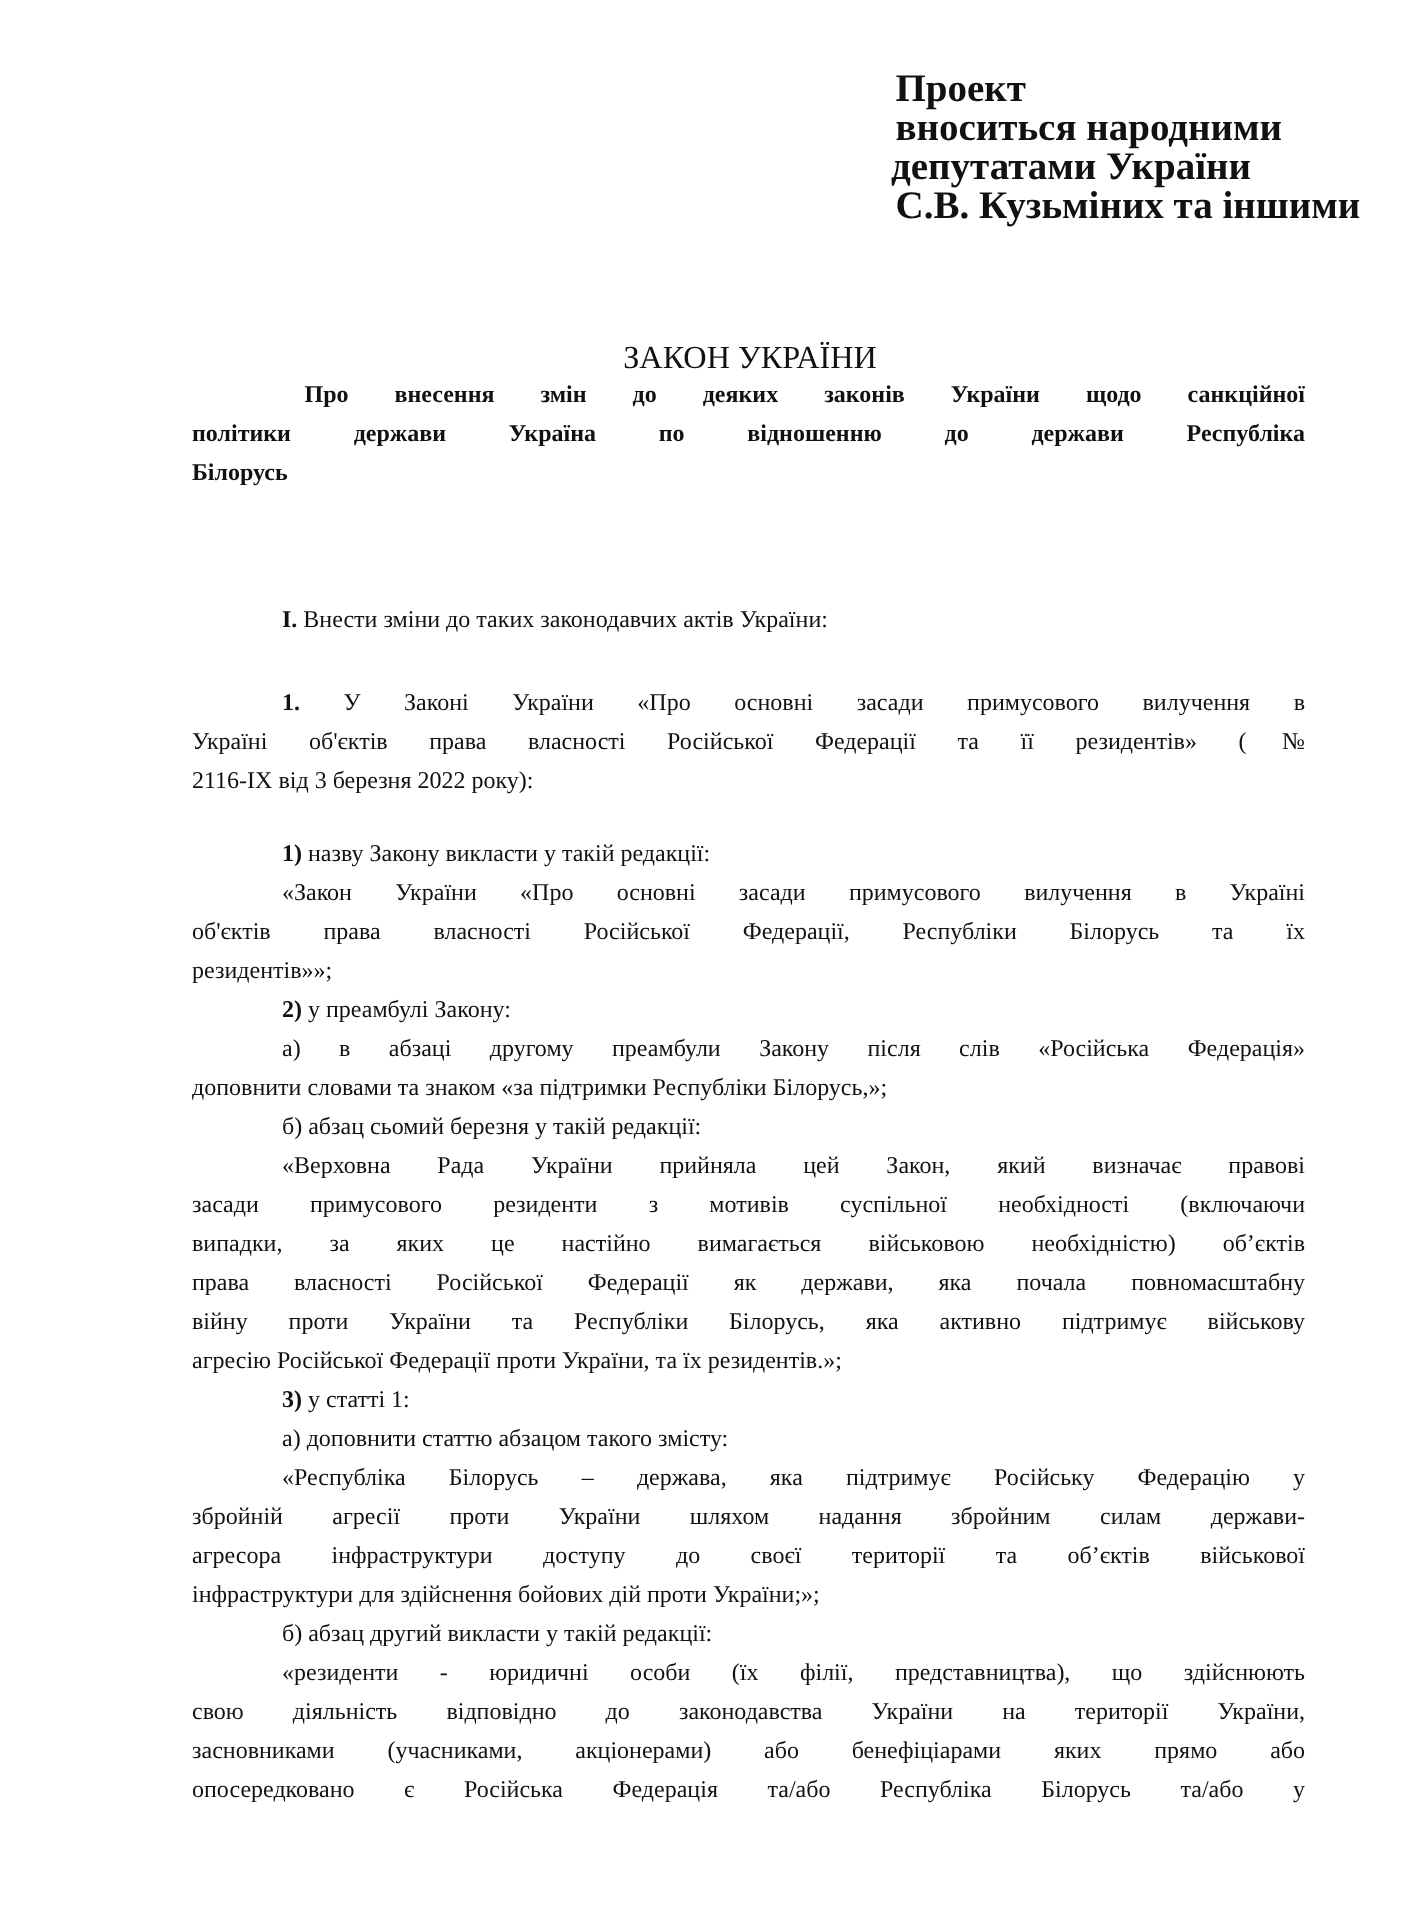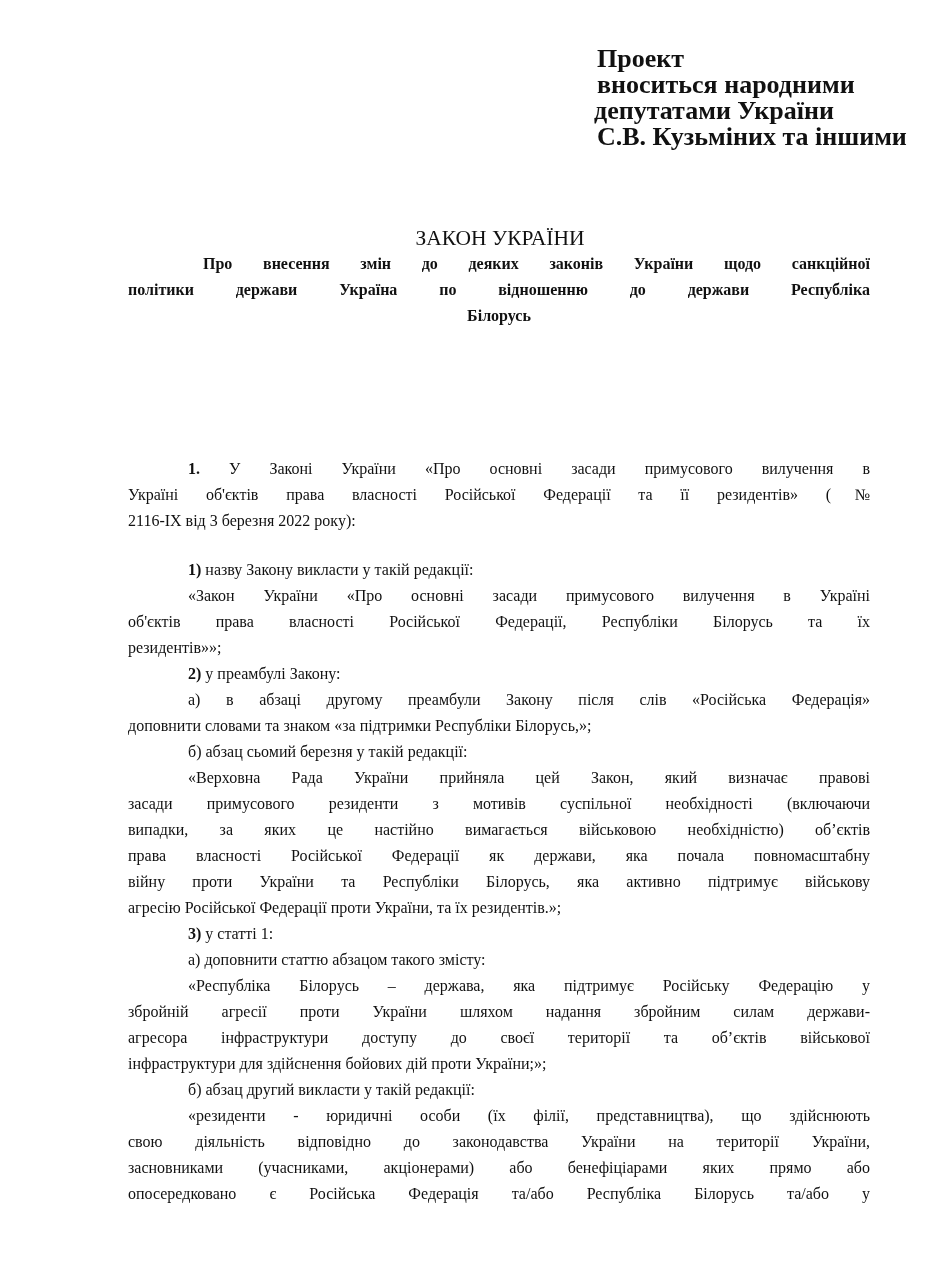--- a/index.html
+++ b/index.html
@@ -9,21 +9,21 @@
   .line {
     position: absolute; left: 128px; width: 742px;
     font-size: 16px; line-height: 26px; white-space: nowrap;
     transform-origin: left top;
   }
   .just { text-align: justify; text-align-last: justify; white-space: normal; height: 26px; overflow: visible; }
   .ind { left: 188px; width: 682px; }
   b, .b { font-weight: bold; }
   .stamp { position: absolute; left: 597px; font-size: 26px; line-height: 26px; font-weight: bold; white-space: nowrap; }
   .title { position: absolute; left: 0; width: 938px; text-align: center; top: 225px; font-size: 21.5px; font-weight: normal; line-height: 26px; }
-  .subtitle { font-weight: bold; text-align: center; }
+  .subtitle { font-weight: bold; }
   .spaced { letter-spacing: 3.5px; }
 </style>
 </head>
 <body>
 
 <div class="page serif">
 
   <div>
     <div class="stamp serif" style="top:46px">Проект</div>
     <div class="stamp serif" style="top:72px">вноситься народними</div>
@@ -33,20 +33,23 @@
 
   <div class="title serif" style="padding-left:62px;box-sizing:border-box;">ЗАКОН УКРАЇНИ</div>
 
   <div>
     <div class="line just ind subtitle" style="top:251px;left:203px;width:667px">Про внесення змін до деяких законів України щодо санкційної</div>
     <div class="line just subtitle" style="top:277px">політики держави Україна по відношенню до держави Республіка</div>
     <div class="line subtitle" style="top:303px">Білорусь</div>
   </div>
 
 
+  <div class="line ind" style="top:401px">
+    <span class="b">I.</span><span> Внести зміни до таких законодавчих актів України:</span>
+  </div>
 
   <div>
     <div class="line just ind" style="top:456px"><span class="b">1.</span><span> У Законі України «Про основні засади примусового вилучення в</span></div>
     <div class="line just" style="top:482px">Україні об'єктів права власності Російської Федерації та її резидентів» (№</div>
     <div class="line" style="top:508px">2116-IX  від 3 березня 2022 року):</div>
   </div>
 
   <div>
     <div class="line ind" style="top:557px"><span class="b">1)</span><span> назву Закону викласти у такій редакції:</span></div>
     <div class="line just ind" style="top:583px">«Закон України «Про основні засади примусового вилучення в Україні</div>

